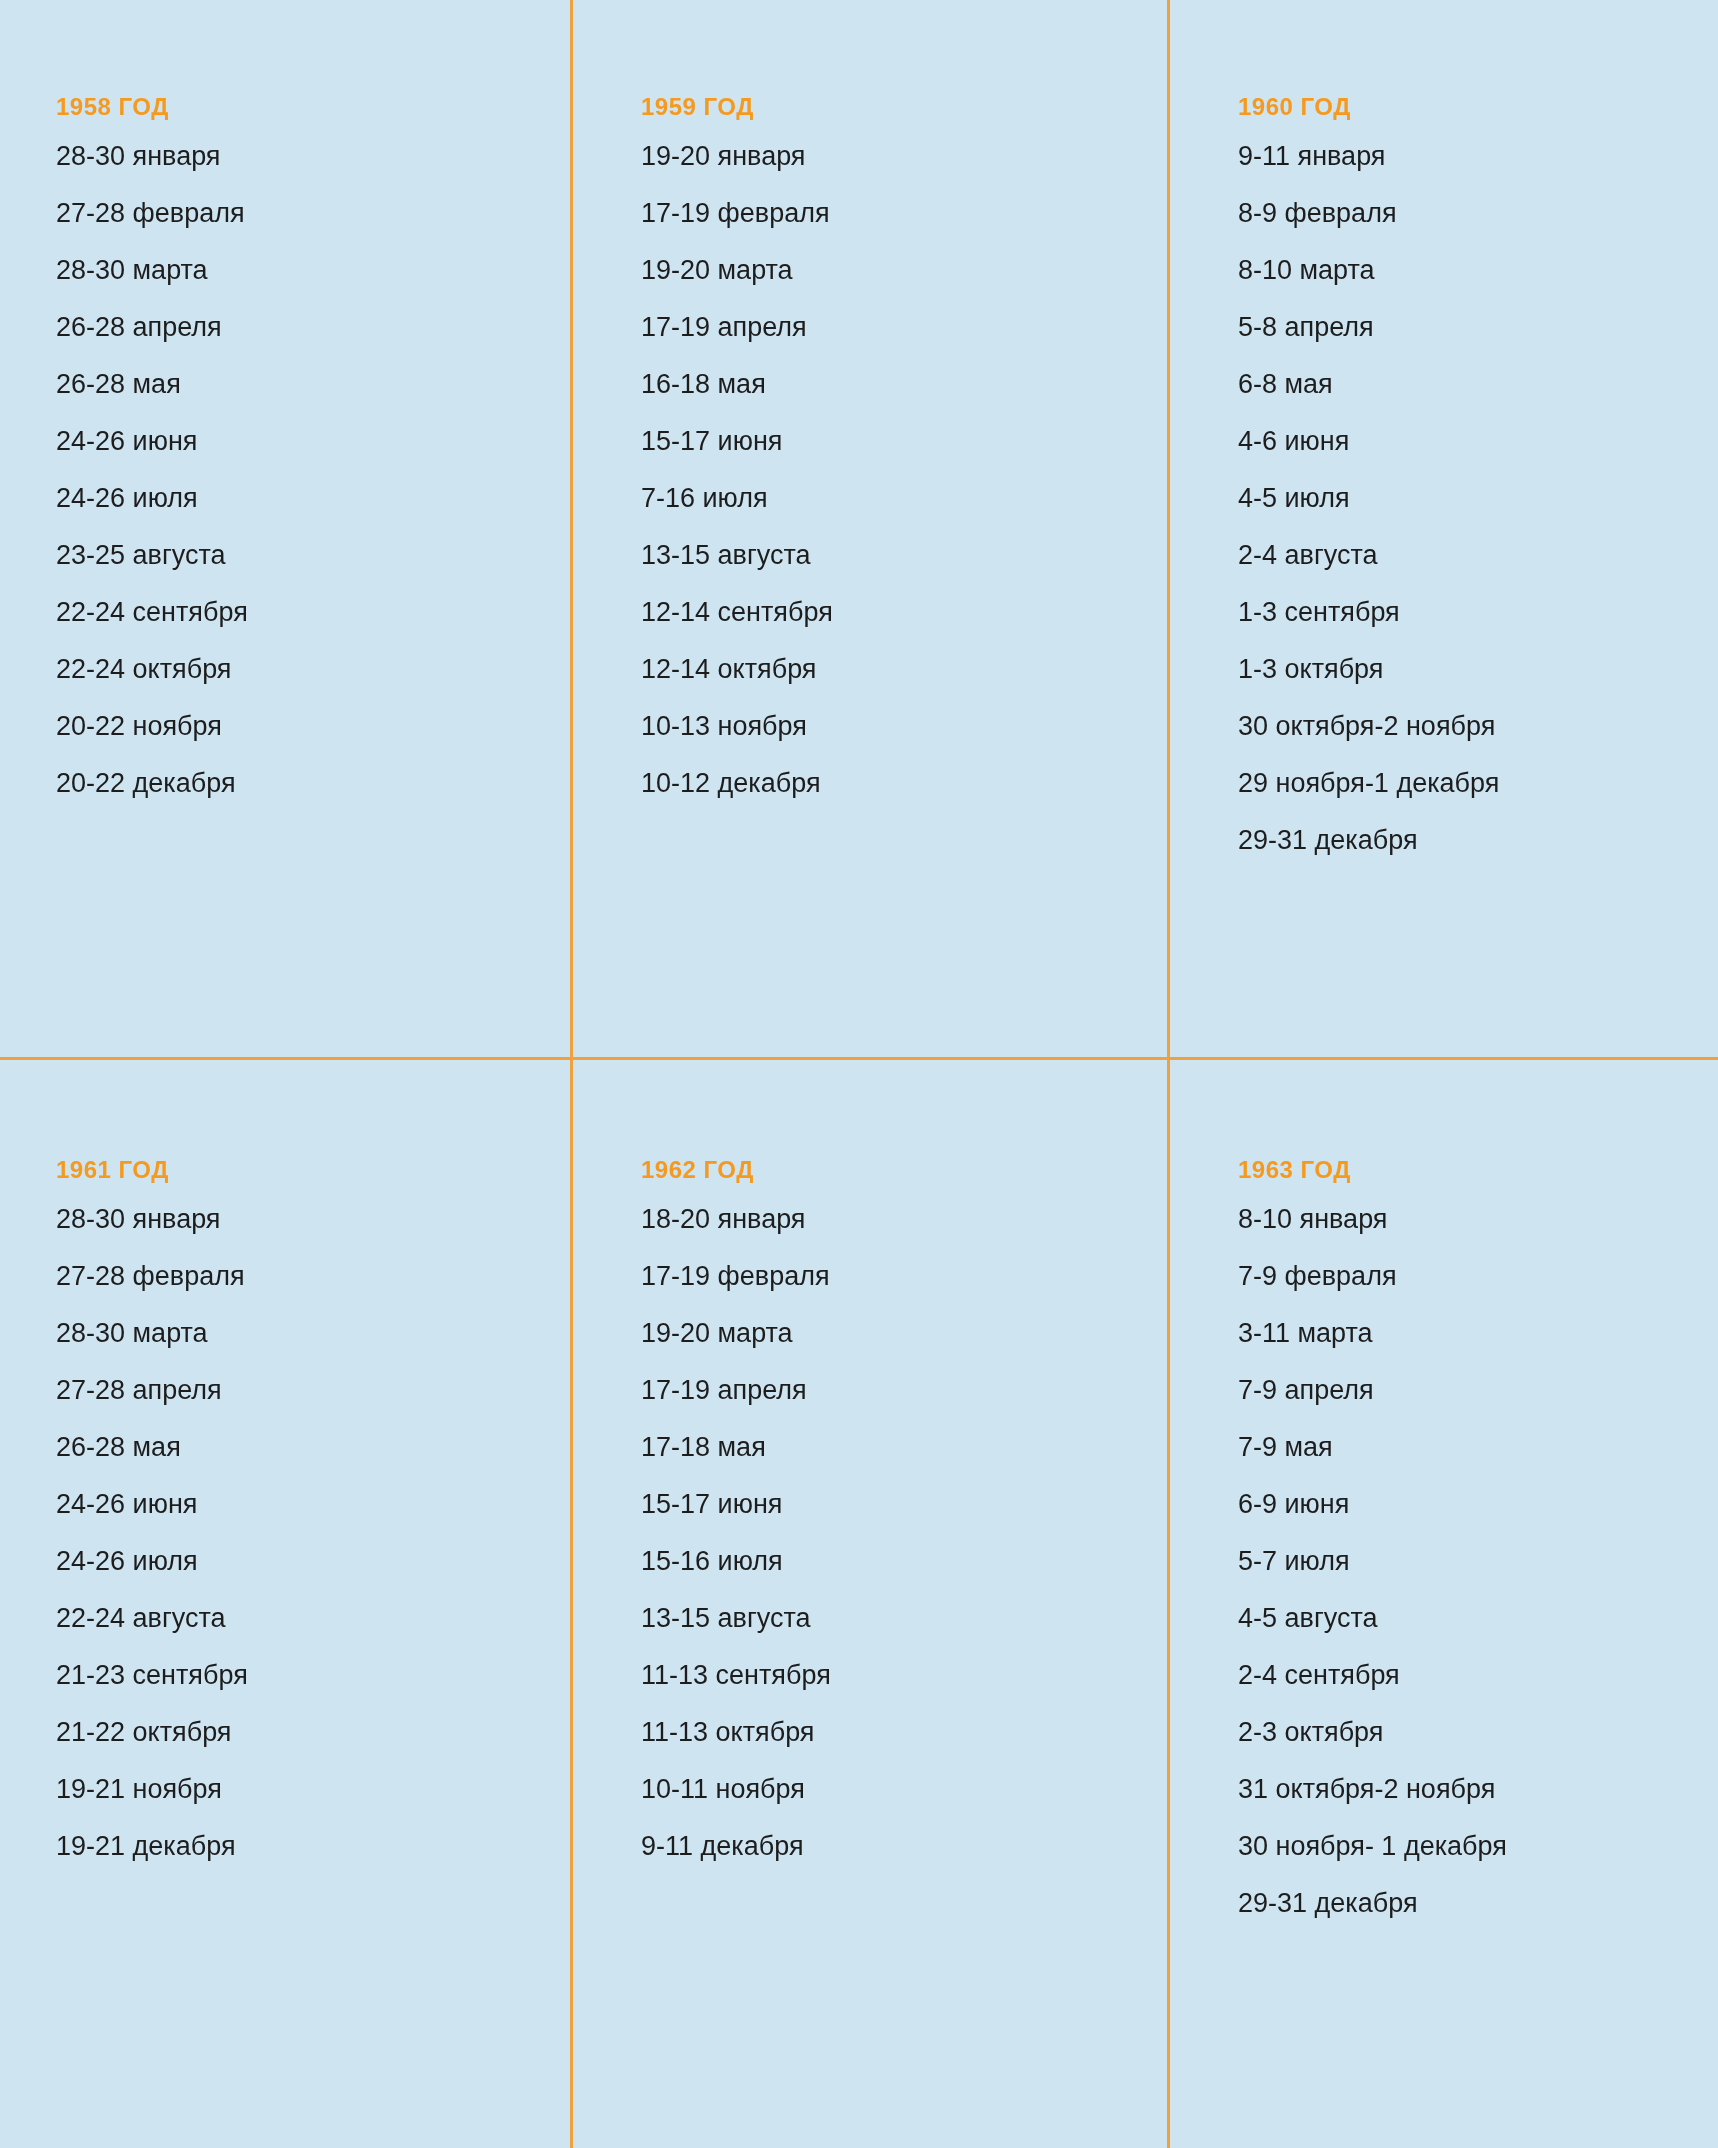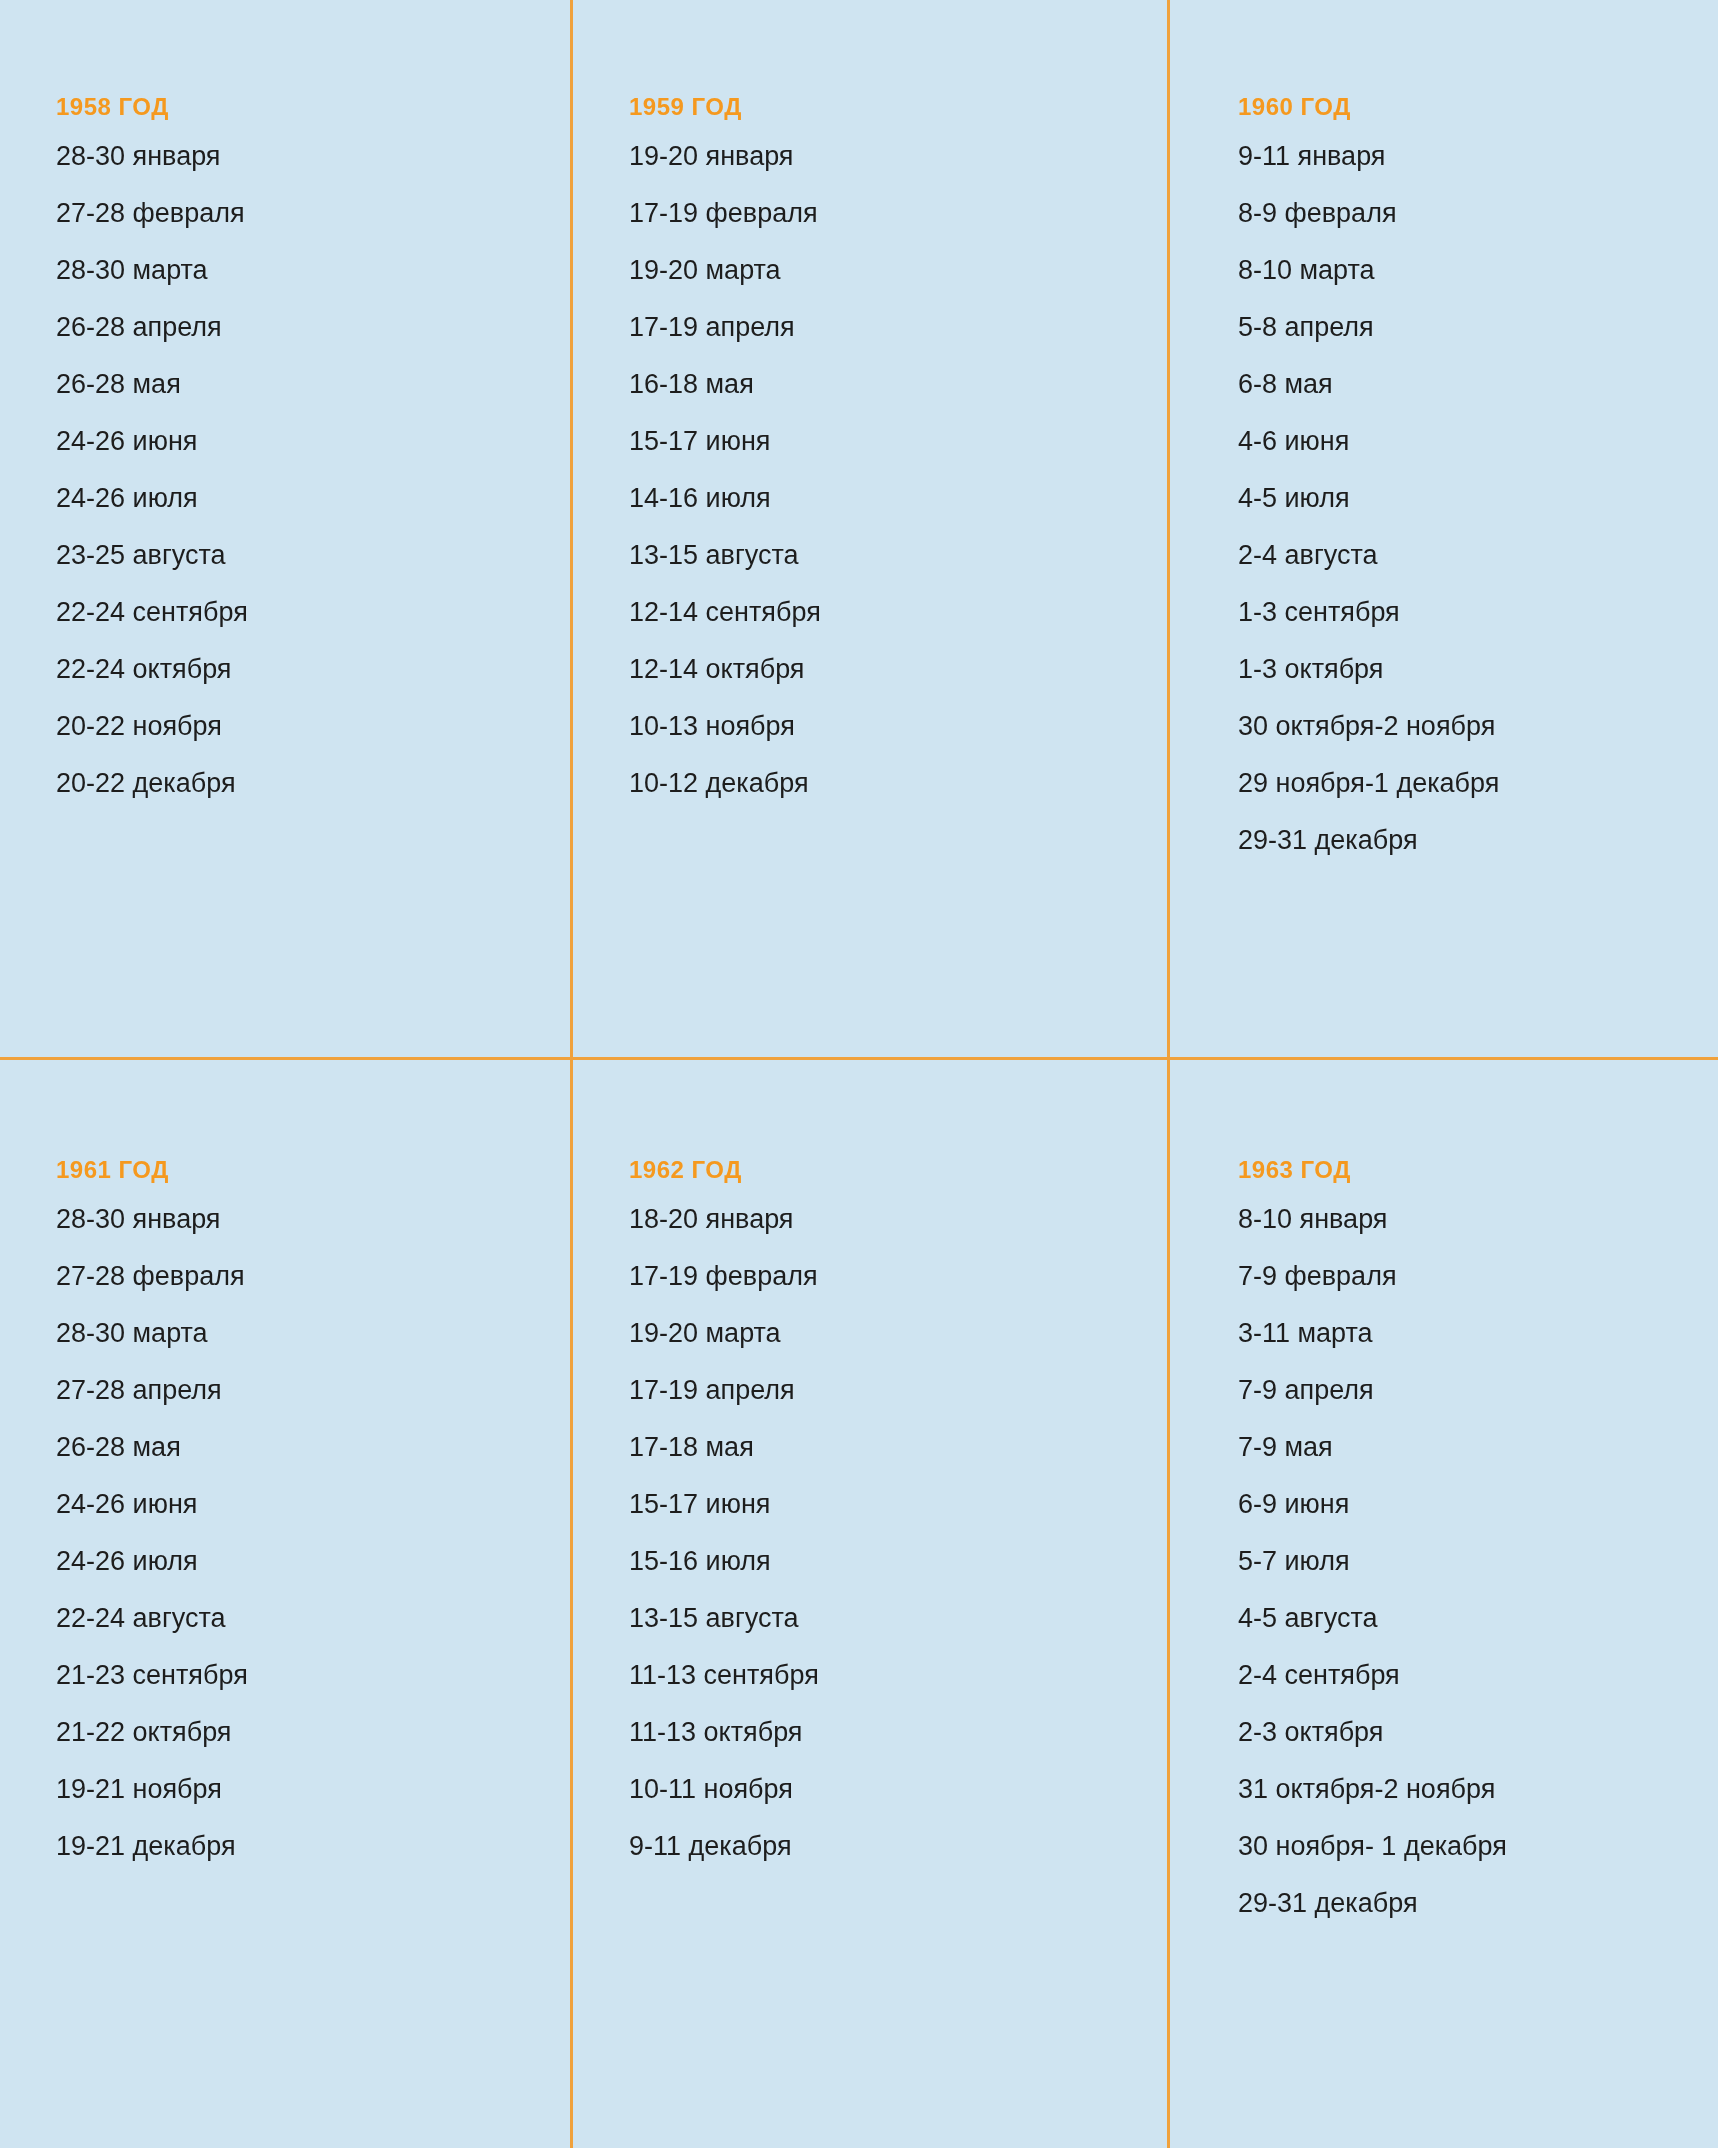--- a/index.html
+++ b/index.html
@@ -84,21 +84,21 @@
 
   .date-item {
     font-size: 27px;
     line-height: 1;
     color: #1d1d1d;
     margin-bottom: 30px;
     white-space: nowrap;
   }
 
   .cell.col2 .year-title,
-  .cell.col2 .date-item { margin-left: 3px; }
+  .cell.col2 .date-item { margin-left: 15px; }
   .cell.col3 .year-title,
   .cell.col3 .date-item { margin-left: 15px; }
 
   
   .spacer-bottom {
     height: 109px;
   }
 </style>
 </head>
 <body>
@@ -126,21 +126,21 @@
 
     <div class="cell col2 row1">
       <div class="year-title">1959 ГОД</div>
       <ul class="date-list">
         <li class="date-item">19-20 января</li>
         <li class="date-item">17-19 февраля</li>
         <li class="date-item">19-20 марта</li>
         <li class="date-item">17-19 апреля</li>
         <li class="date-item">16-18 мая</li>
         <li class="date-item">15-17 июня</li>
-        <li class="date-item">14-16 июля</li>
+        <li class="date-item">7-16 июля</li>
         <li class="date-item">13-15 августа</li>
         <li class="date-item">12-14 сентября</li>
         <li class="date-item">12-14 октября</li>
         <li class="date-item">10-13 ноября</li>
         <li class="date-item">10-12 декабря</li>
       </ul>
     </div>
 
     <div class="cell col3 row1">
       <div class="year-title">1960 ГОД</div>

